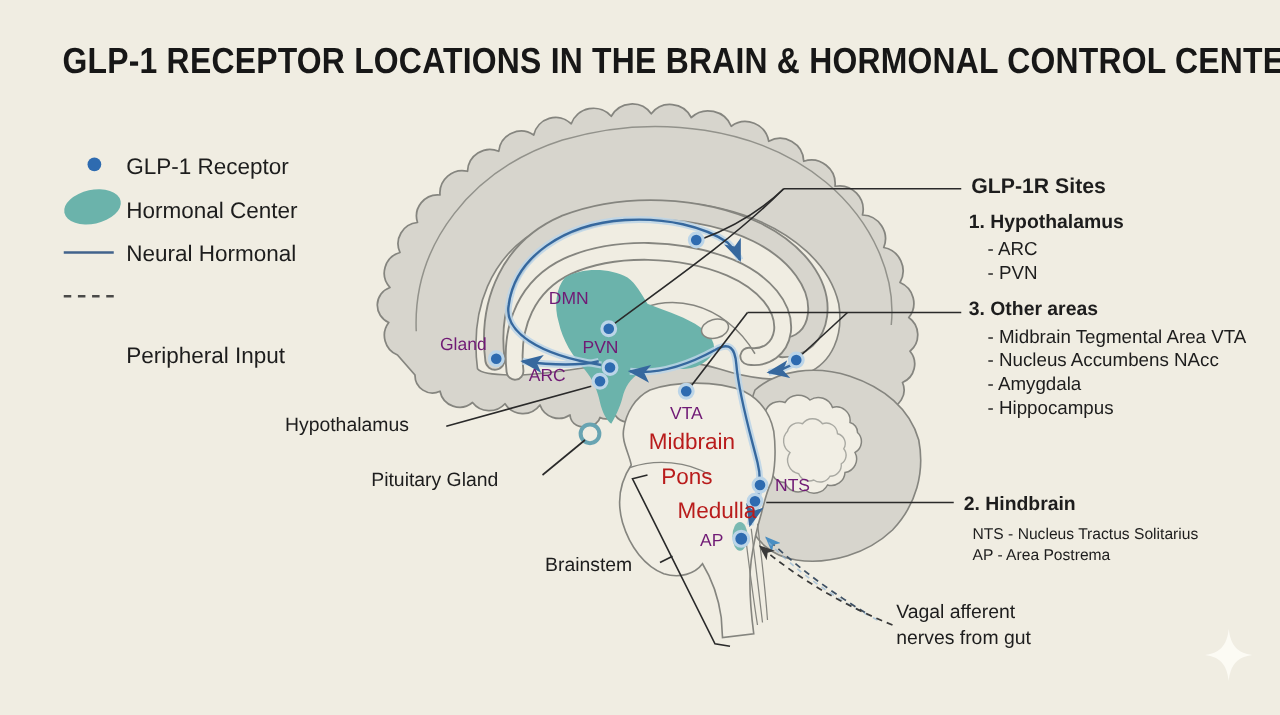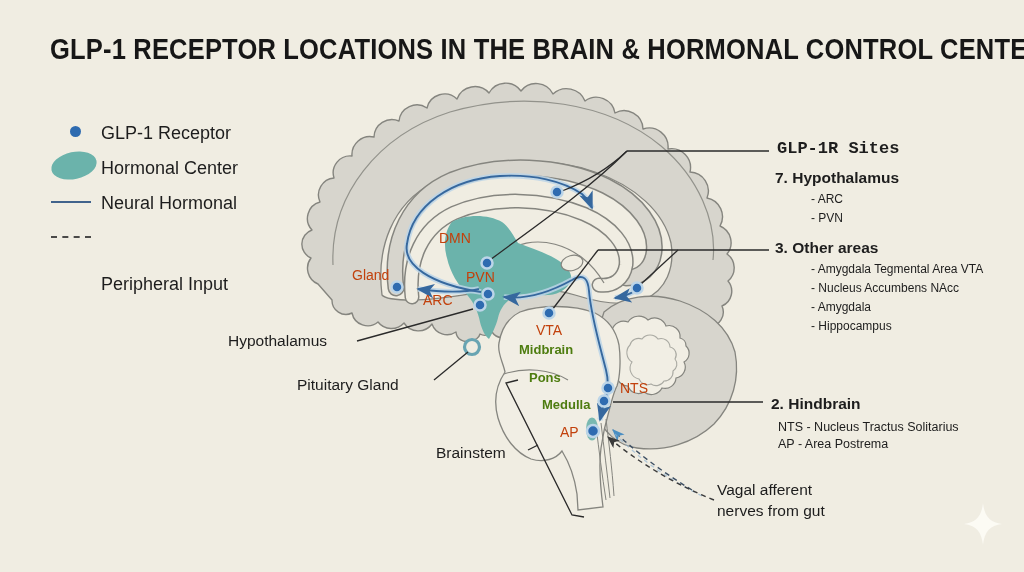--- a/index.html
+++ b/index.html
@@ -10,26 +10,26 @@
   #diagram-svg{position:absolute;left:0;top:0;z-index:1;}
   .lbl{position:absolute;z-index:2;white-space:nowrap;line-height:1.15;}
   .title{font-size:29px;font-weight:bold;letter-spacing:.2px;color:#171717;
          transform:scaleX(.88);transform-origin:left top;}
   .legend-label{font-size:18px;}
   .swatch{position:absolute;z-index:2;}
   .sw-dot{width:11px;height:11px;border-radius:50%;background:#2e6bb0;}
   .sw-ellipse{width:46px;height:27px;border-radius:50%;background:#6bb3ab;transform:rotate(-12deg);}
   .sw-line{width:40px;height:0;border-top:2.5px solid #41638c;}
   .sw-dash{width:40px;height:0;border-top:2px dashed #4a4a48;}
-  .region{font-size:14px;color:#c2410c;}
-  .region-sm{font-size:13px;color:#4d7c0f;font-weight:bold;}
+  .region{font-size:14px;color:#701a75;}
+  .region-sm{font-size:18px;color:#b91c1c;}
   .callout{font-size:15.5px;}
-  .rp-heading{font-size:17px;font-weight:bold;font-family:Liberation Mono, monospace;}
+  .rp-heading{font-size:17px;font-weight:bold;}
   .rp-sec{font-size:15.5px;font-weight:bold;}
-  .rp-item{font-size:12px;line-height:19px;margin-left:21px;}
+  .rp-item{font-size:15px;line-height:19px;}
   .rp-item-sm{font-size:12.5px;line-height:17px;}
   .vagal{font-size:15.5px;line-height:21px;}
 </style>
 </head>
 <body>
 
 <div id="stage">
 
   <svg id="diagram-svg" width="1024" height="572" viewBox="0 0 1024 572">
     <defs>
@@ -193,26 +193,26 @@
   <div class="lbl region" style="left:620px;top:380px;">NTS</div>
   <div class="lbl region" style="left:560px;top:424px;">AP</div>
 
   <div class="lbl callout" style="left:228px;top:332px;text-align:center;">Hypothalamus</div>
   <div class="lbl callout" style="left:297px;top:376px;">Pituitary Gland</div>
   <div class="lbl callout" style="left:436px;top:444px;">Brainstem</div>
 
   <div>
     <div class="lbl rp-heading" style="left:777px;top:139px;">GLP-1R Sites</div>
 
-    <div class="lbl rp-sec" style="left:775px;top:169px;">7. Hypothalamus</div>
+    <div class="lbl rp-sec" style="left:775px;top:169px;">1. Hypothalamus</div>
     <div class="lbl rp-item" style="left:790px;top:190px;">- ARC</div>
     <div class="lbl rp-item" style="left:790px;top:209px;">- PVN</div>
 
     <div class="lbl rp-sec" style="left:775px;top:239px;">3. Other areas</div>
-    <div class="lbl rp-item" style="left:790px;top:260px;">- Amygdala Tegmental Area VTA</div>
+    <div class="lbl rp-item" style="left:790px;top:260px;">- Midbrain Tegmental Area VTA</div>
     <div class="lbl rp-item" style="left:790px;top:279px;">- Nucleus Accumbens NAcc</div>
     <div class="lbl rp-item" style="left:790px;top:298px;">- Amygdala</div>
     <div class="lbl rp-item" style="left:790px;top:317px;">- Hippocampus</div>
 
     <div class="lbl rp-sec" style="left:771px;top:395px;">2. Hindbrain</div>
     <div class="lbl rp-item-sm" style="left:778px;top:419px;">NTS - Nucleus Tractus Solitarius</div>
     <div class="lbl rp-item-sm" style="left:778px;top:436px;">AP - Area Postrema</div>
   </div>
 
   <div class="lbl vagal" style="left:717px;top:479px;">Vagal afferent</div>

